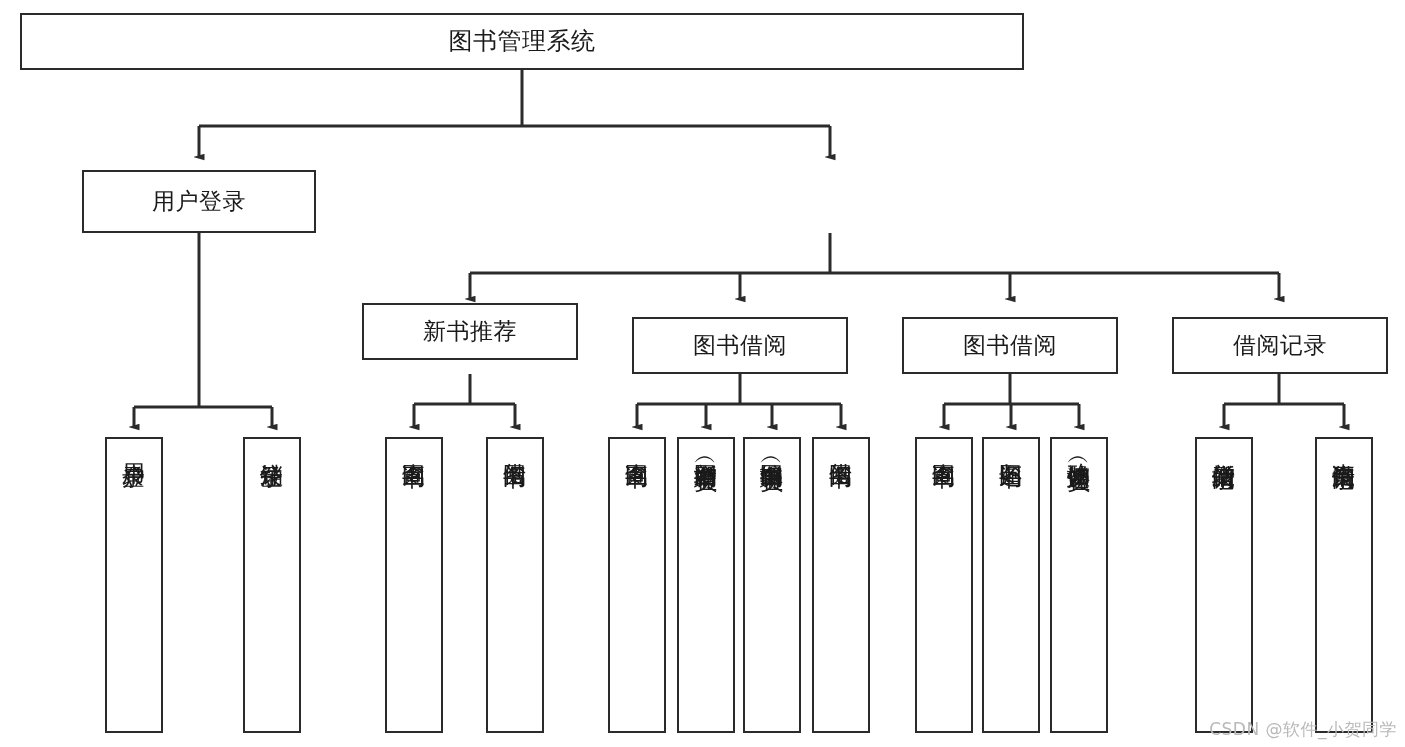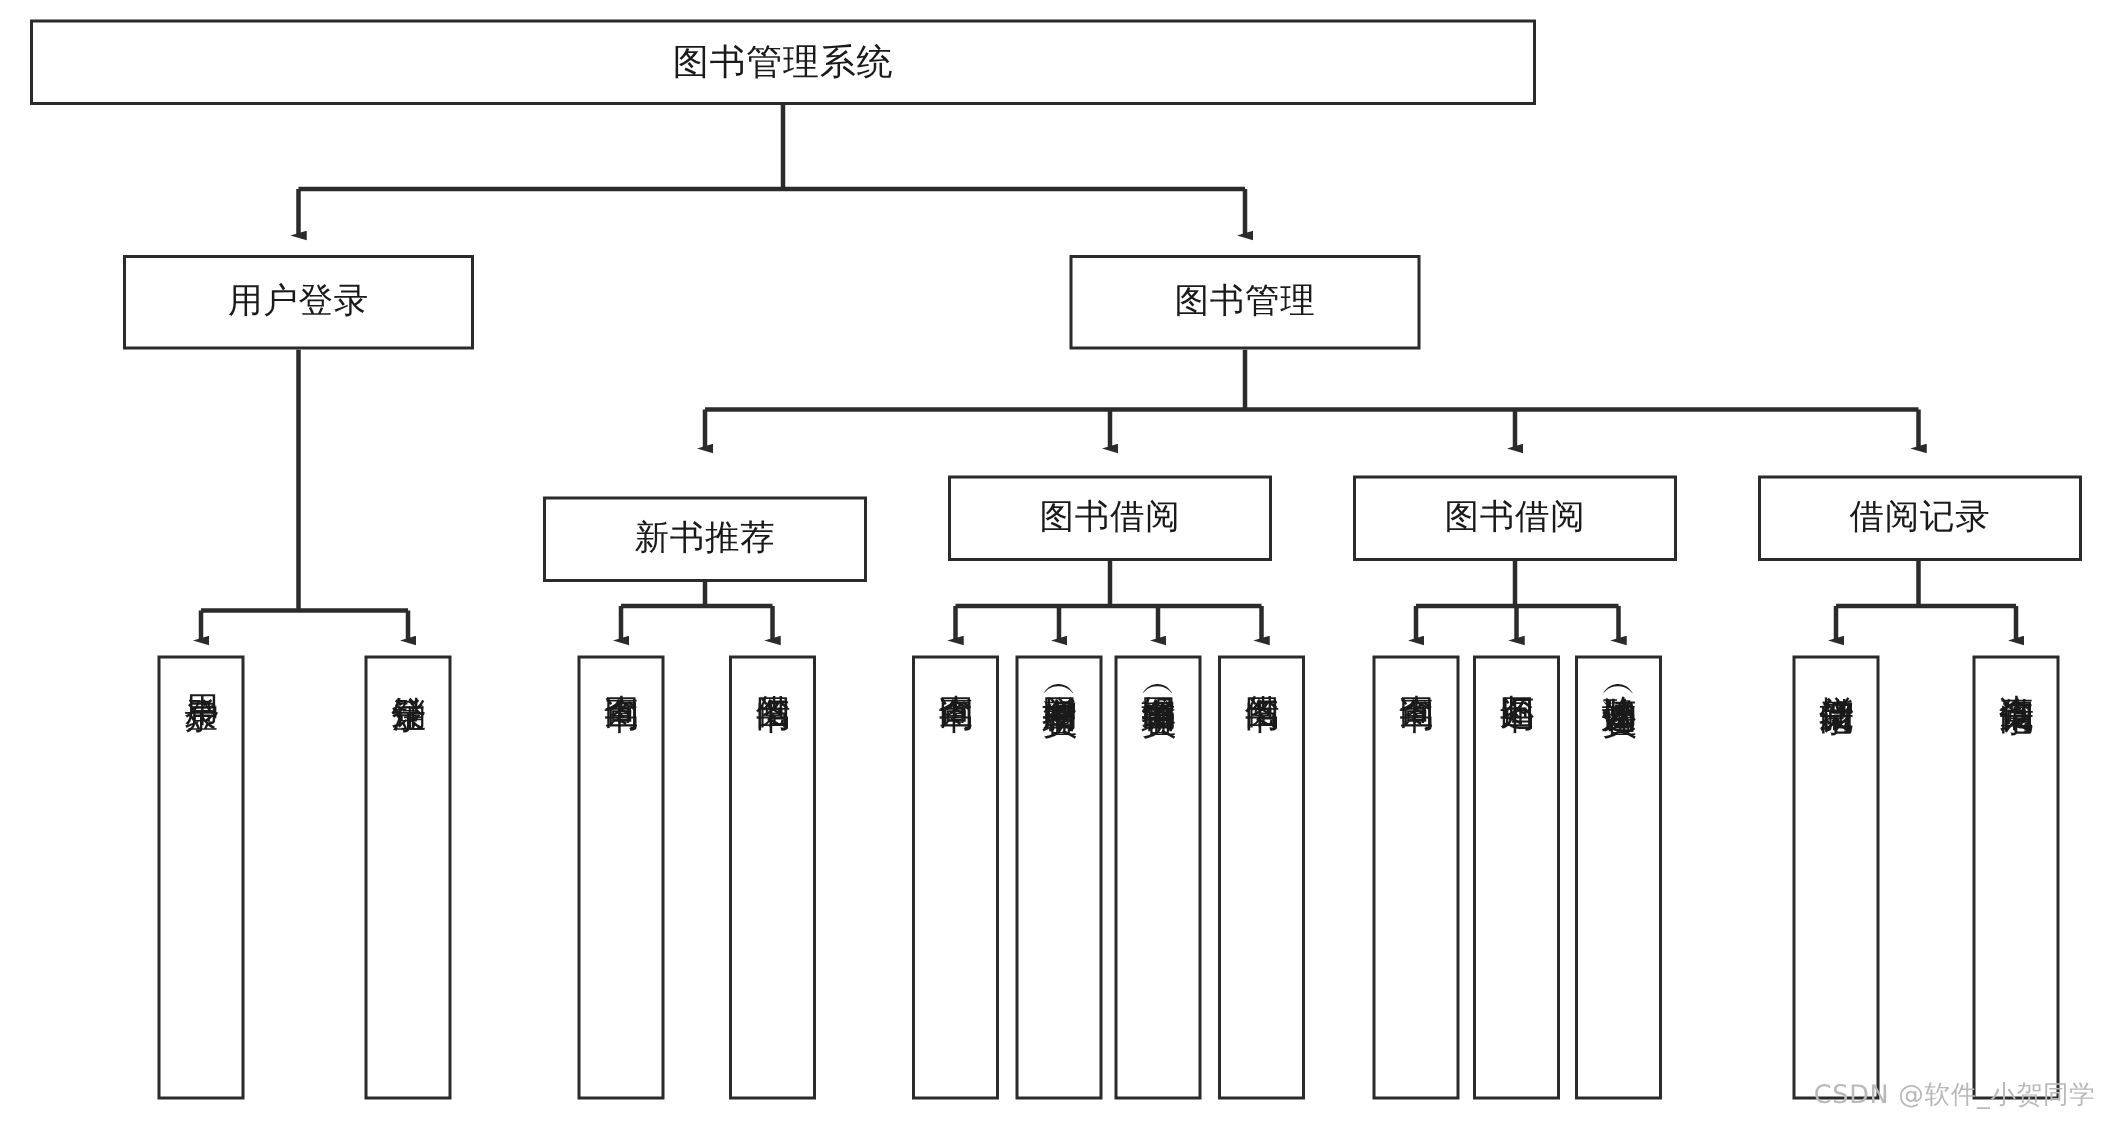--- a/index.html
+++ b/index.html
@@ -130,25 +130,22 @@
     </g>
   </svg>
 
   <div class="node horiz root" style="left:20px; top:13px; width:1004px; height:57px;">
     <span class="node-label">图书管理系统</span>
   </div>
 
   <div class="node horiz" style="left:82px; top:170px; width:234px; height:63px;">
     <span class="node-label">用户登录</span>
   </div>
-  <div class="node horiz" style="left:713px; top:170px; width:234px; height:63px;">
-    <span class="node-label">图书管理</span>
-  </div>
-
-  <div class="node horiz" style="left:362px; top:331px; width:216px; height:57px;">
+
+  <div class="node horiz" style="left:362px; top:303px; width:216px; height:57px;">
     <span class="node-label">新书推荐</span>
   </div>
   <div class="node horiz" style="left:632px; top:317px; width:216px; height:57px;align-items:center;">
     <span class="node-label">图书借阅</span>
   </div>
   <div class="node horiz" style="left:902px; top:317px; width:216px; height:57px;">
     <span class="node-label">图书借阅</span>
   </div>
   <div class="node horiz" style="left:1172px; top:317px; width:216px; height:57px;">
     <span class="node-label">借阅记录</span>

